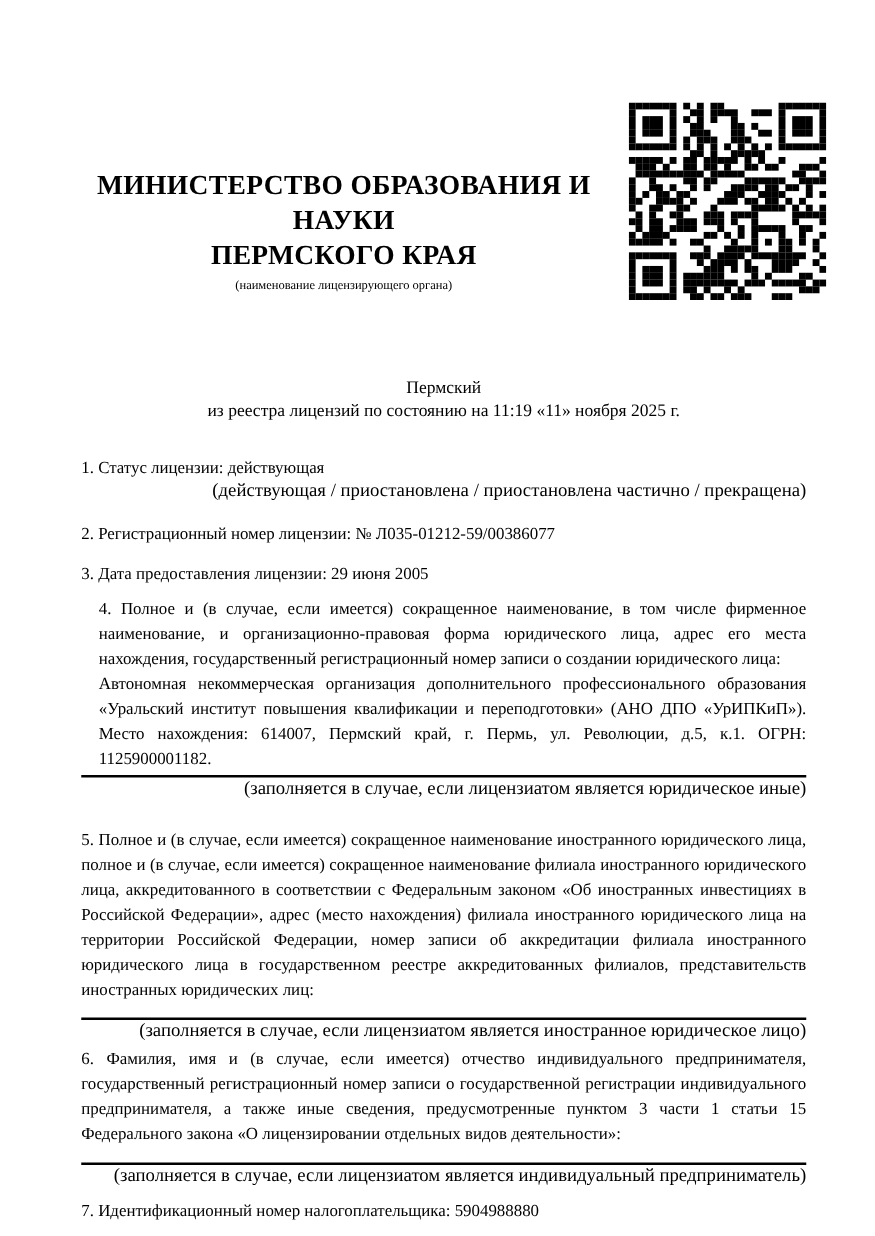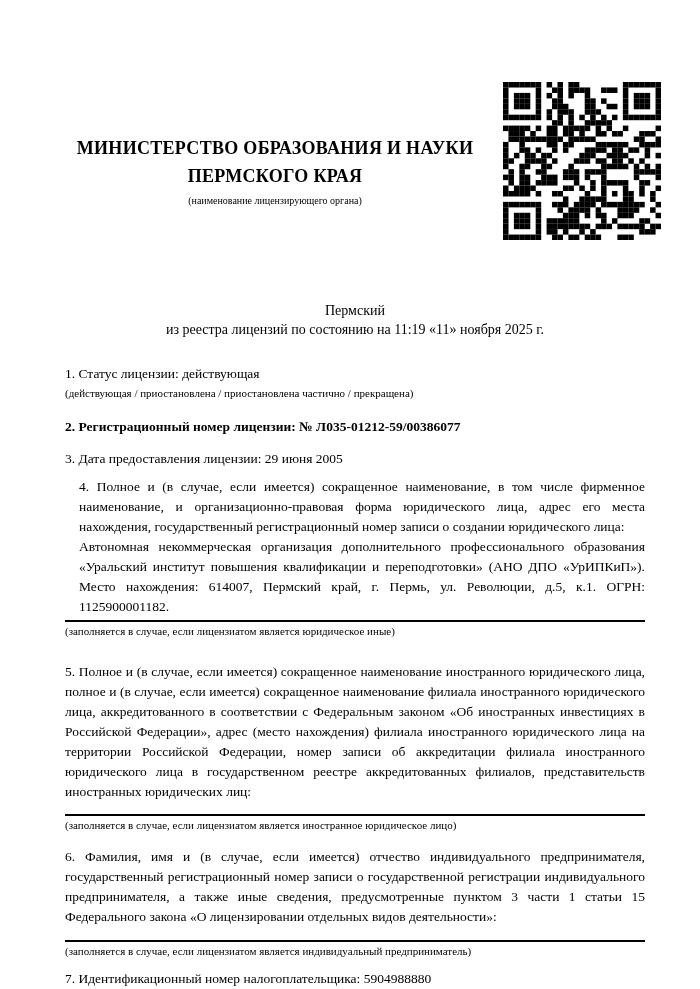--- a/index.html
+++ b/index.html
@@ -14,21 +14,21 @@
     overflow: hidden;
   }
   .org-header {
     position: absolute;
     top: 134px;
     left: 63px;
     width: 424px;
     text-align: center;
     font-weight: bold;
   }
-  .org-line { font-size: 18px; line-height: 28px; letter-spacing: 0.3px; }
+  .org-line { font-size: 22px; line-height: 28px; letter-spacing: 0.3px; }
   .org-caption { font-weight: normal; font-size: 10px; line-height: 13px; margin-top: 4px; }
 
   .qr {
     position: absolute;
     top: 82px;
     left: 503px;
     width: 158px;
     height: 158px;
   }
 
@@ -45,34 +45,34 @@
   .content {
     position: absolute;
     top: 364px;
     left: 65px;
     width: 580px;
     font-size: 13.5px;
   }
   .line { line-height: 20px; }
   .para { line-height: 20px; text-align: justify; }
   .caption {
-    font-size: 11px;
+    font-size: 15px;
     line-height: 13px;
-    text-align: left;
+    text-align: right;
     margin-top: 3px;
   }
   .rule { height: 0; border-top: 2px solid #000000; }
 
-  .mt-item2 { margin-top: 17px; font-weight: bold; }
+  .mt-item2 { margin-top: 17px; }
   .mt-item3 { margin-top: 12px; }
   .mt-item4 { margin-top: 8px; margin-left: 14px; }
   .mt-rule1 { margin-top: 3px; }
   .mt-item5 { margin-top: 24px; }
   .mt-rule2 { margin-top: 12px; }
-  .mt-item6 { margin-top: 15px; }
+  .mt-item6 { margin-top: 5px; }
   .mt-rule3 { margin-top: 13px; }
   .mt-item7 { margin-top: 11px; }
   .page-number { margin-top: 9px; text-align: center; font-size: 13.5px; line-height: 18px; }
 </style>
 </head>
 <body>
 
 <div class="page">
 
   <div class="org-header">

